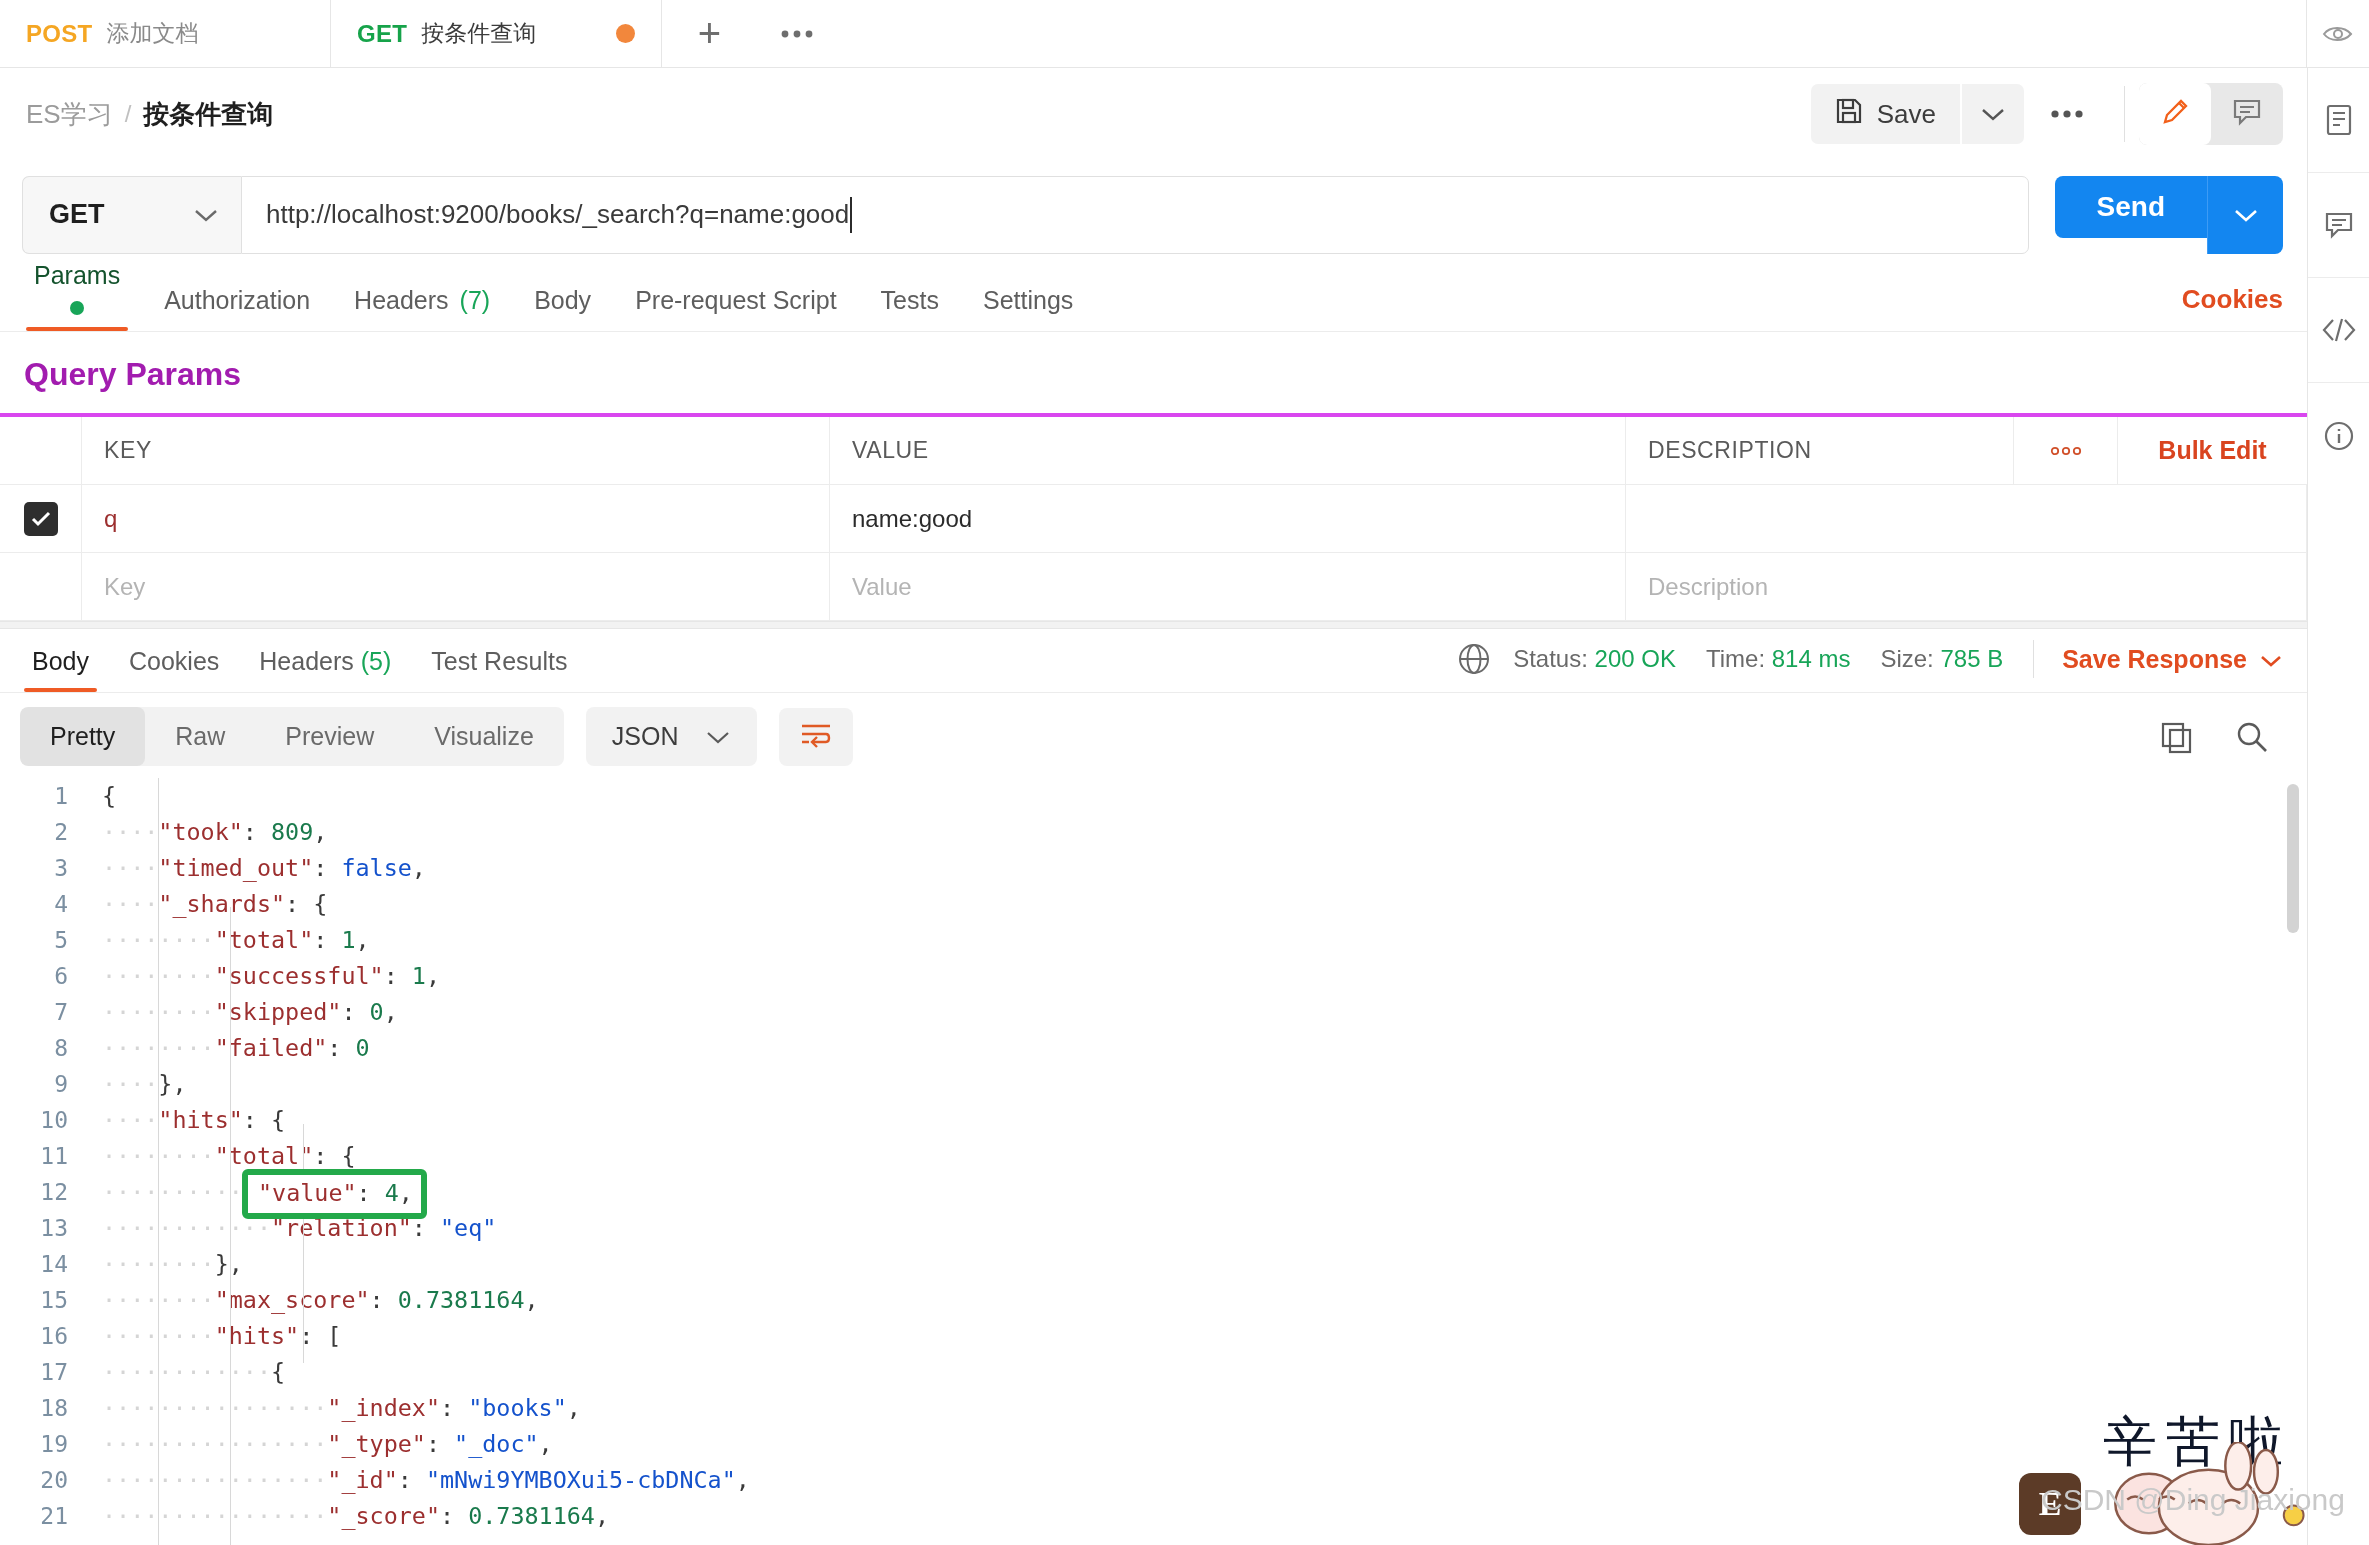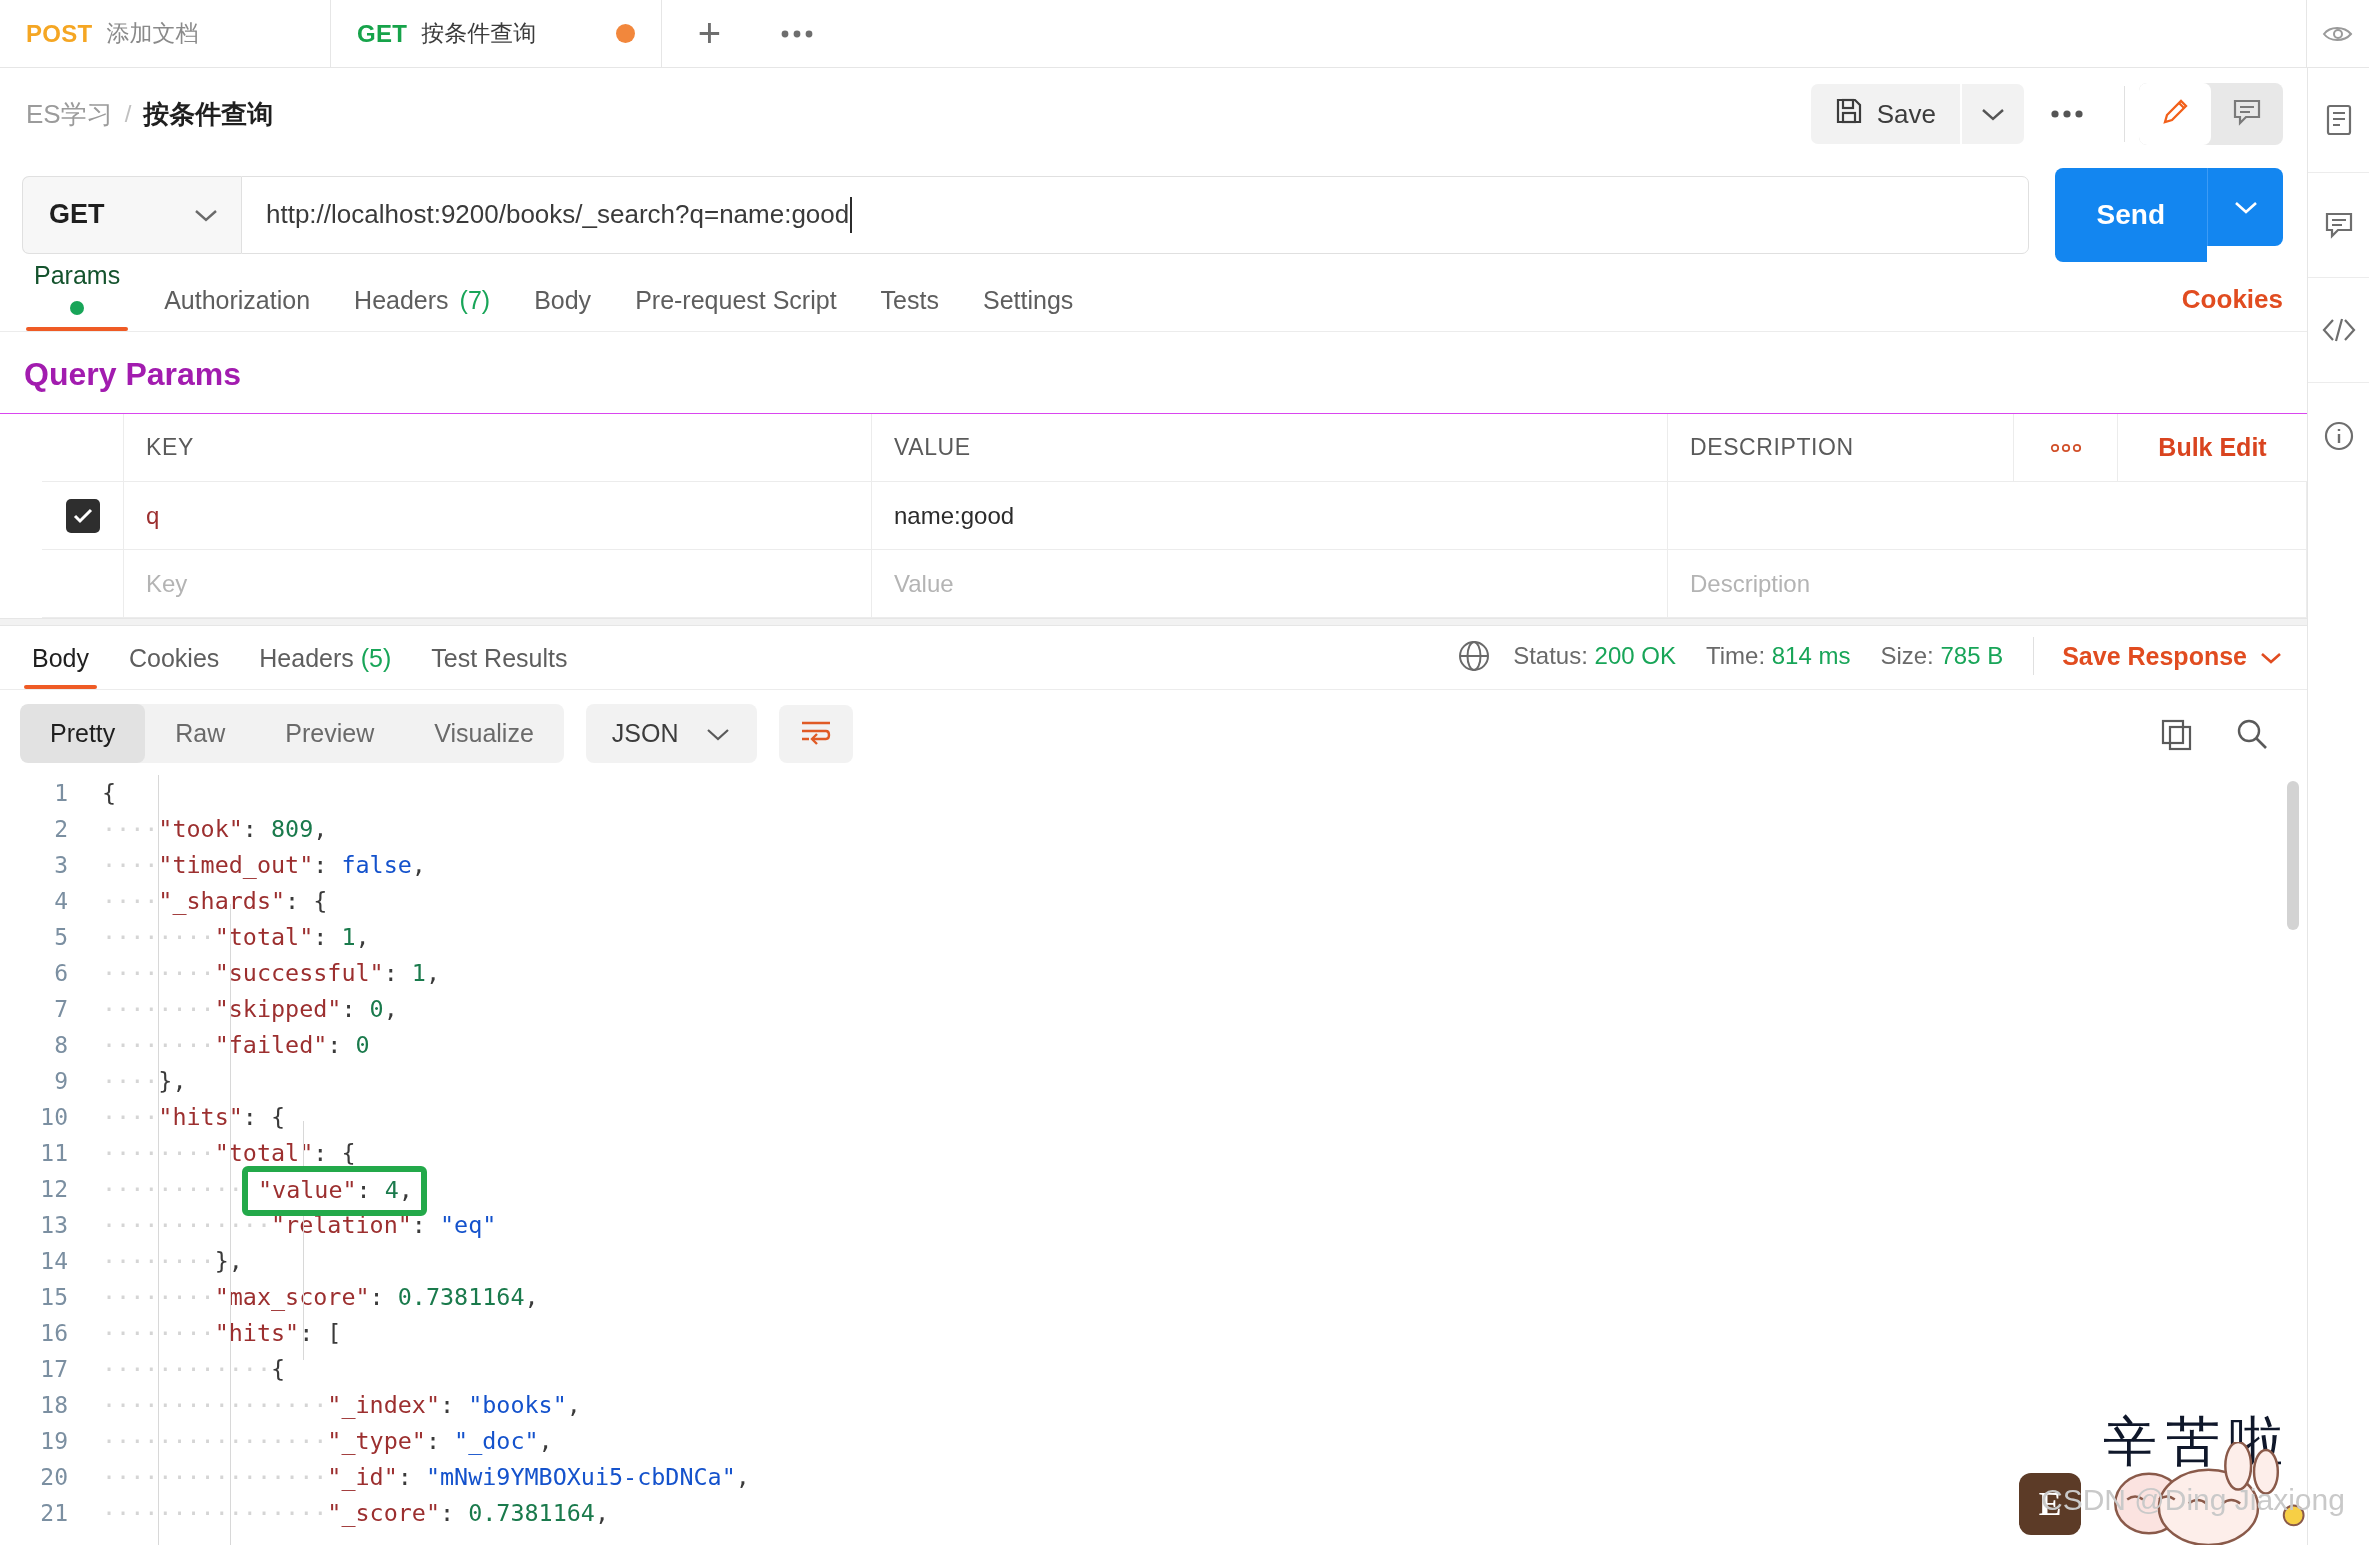--- a/index.html
+++ b/index.html
@@ -57,38 +57,38 @@
   
   .urlrow { display:flex; align-items:center; padding:0 24px 0 22px; gap:0; height:109px; }
   .methodbox { width:219px; height:78px; background:#f7f7f7; border:1px solid #e0e0e0; border-right:none; border-radius:7px 0 0 7px;
                display:flex; align-items:center; justify-content:space-between; padding:0 22px 0 26px; font-size:27px; font-weight:700; color:#1f1f1f; cursor:pointer; }
   .methodbox .chev { color:#6a6a6a; font-weight:400; }
   .urlbox { flex:1; height:78px; border:1px solid #e0e0e0; border-radius:0 7px 7px 0; display:flex; align-items:center; padding:0 24px;
             font-size:26px; color:#3a3a3a; background:#fff; min-width:0; cursor:text; }
   .urltext { white-space:nowrap; overflow:hidden; }
   .caret { width:2px; height:36px; background:#2b2b2b; margin-left:1px; }
   .sendwrap { display:flex; margin-left:26px; }
-  .sendbtn { height:94px; background:#1386f0; color:#fff; border:none; border-radius:8px 0 0 8px; padding:0 42px; font-size:28px;
+  .sendbtn { height:62px; background:#1386f0; color:#fff; border:none; border-radius:8px 0 0 8px; padding:0 42px; font-size:28px;
              font-weight:700; font-family:inherit; cursor:pointer; }
   .sendcaret { height:78px; width:76px; background:#1386f0; border-radius:0 8px 8px 0; border-left:1px solid #3d9bf5;
                display:flex; align-items:center; justify-content:center; color:#fff; cursor:pointer; }
 
   
   .reqtabs { display:flex; align-items:flex-end; gap:0; padding:0 24px 0 12px; height:62px; position:relative; }
   .rqt { font-size:25px; color:#5e5e5e; padding:0 22px 16px 22px; position:relative; cursor:pointer; display:flex; align-items:center; gap:11px; }
   .rqt.active { color:#14532d;flex-direction:column; }
   .rqt.active:after { content:""; position:absolute; left:14px; right:14px; bottom:0; height:4px; background:#ef5b25; border-radius:2px; }
   .grn-dot { width:14px; height:14px; border-radius:50%; background:#18a558; display:inline-block; }
   .cnt { color:#18a558; }
   .cookies-link { margin-left:auto; color:#e14c20; font-size:26px; font-weight:700; padding-bottom:16px; cursor:pointer; }
   .reqtabs-underline { height:1px; background:#ececec; }
 
   
   .qp-title { font-size:32px; font-weight:700; color:#a21caf; padding:24px 0 20px 24px; }
-  .ptable { border-top:1px solid #d946ef;padding-left:42px; }
+  .ptable { border-top:4px solid #d946ef; }
   .prow { display:flex; border-bottom:1px solid #ececec; min-height:68px; align-items:stretch; }
   .prow.head { background:#fff; }
   .pcheck { width:82px; display:flex; align-items:center; justify-content:center; border-right:1px solid #ececec; }
   .cbox { width:34px; height:34px; border-radius:5px; background:#2e2e2e; display:flex; align-items:center; justify-content:center; cursor:pointer; }
   .cbox svg { display:block; }
   .pcell { padding:0 22px; display:flex; align-items:center; border-right:1px solid #ececec; font-size:24px; color:#2b2b2b; }
   .pcell.k { width:748px; }
   .pcell.v { width:796px; }
   .pcell.d { flex:1; }
   .pcell.hdr { color:#5a5a5a; font-size:23px; letter-spacing:0.6px; }

